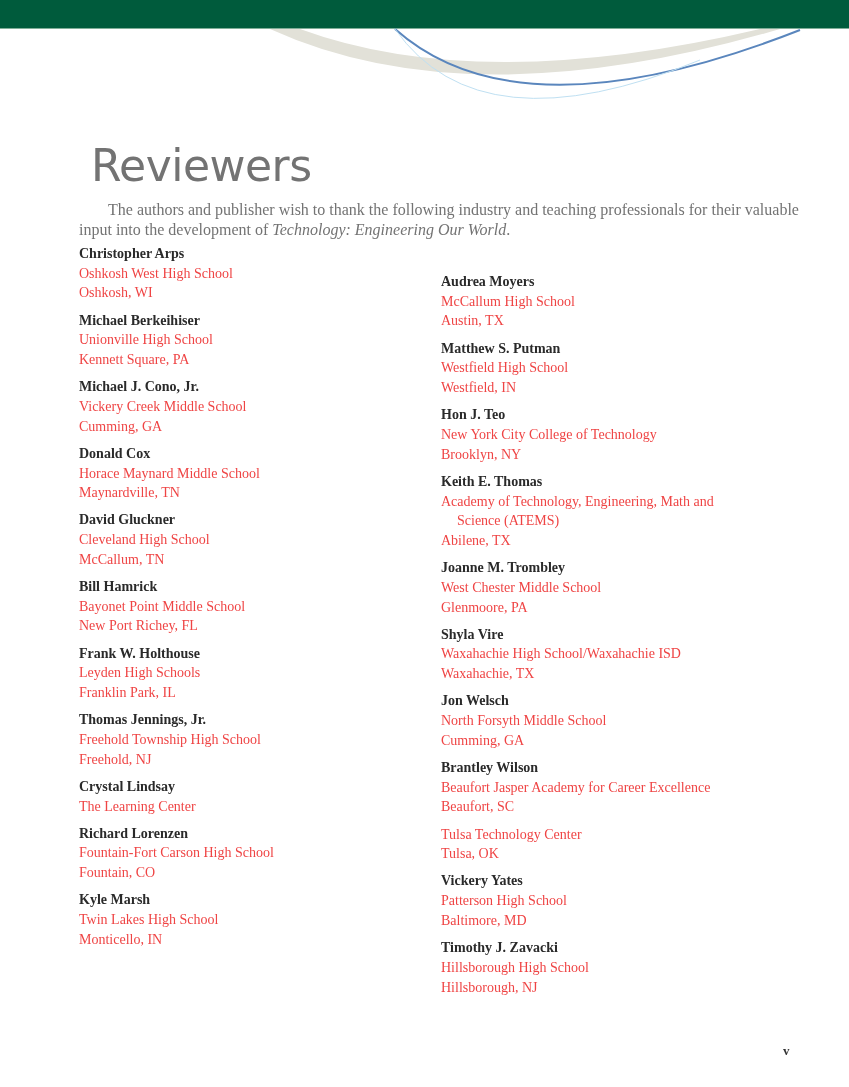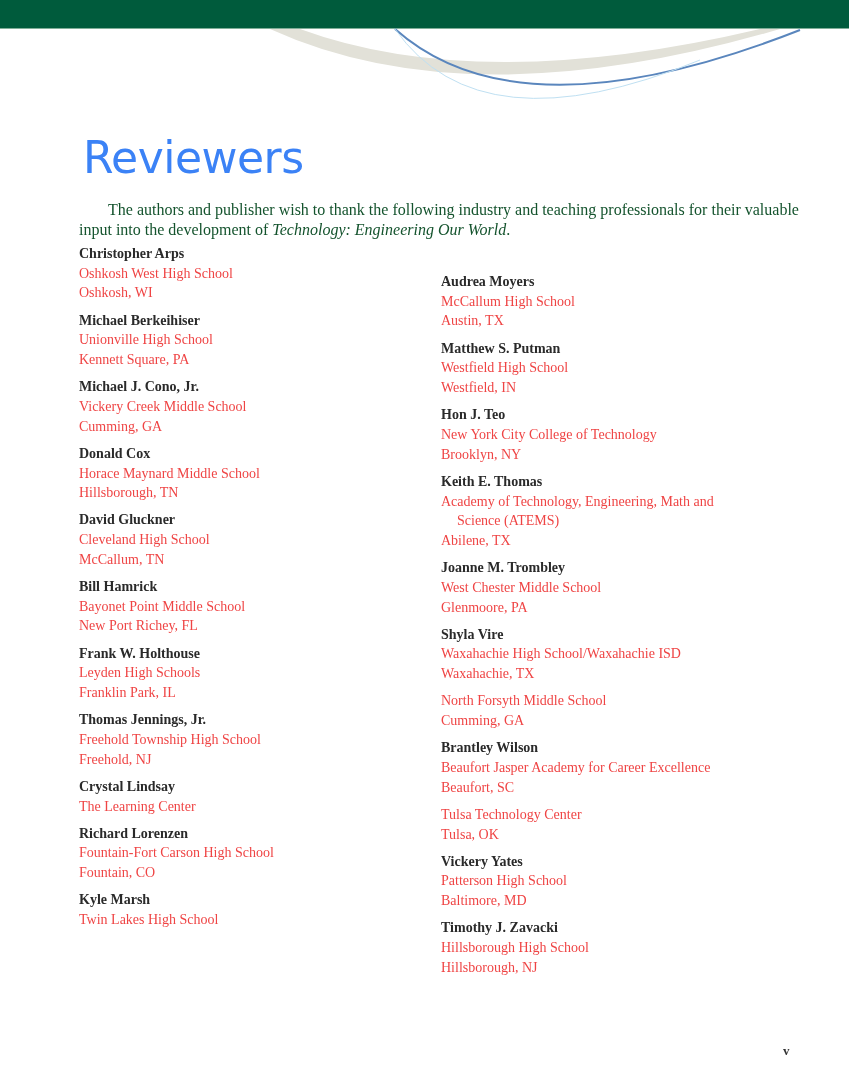--- a/index.html
+++ b/index.html
@@ -6,29 +6,29 @@
   body {
     width: 849px; height: 1087px; position: relative; overflow: hidden;
     background: #ffffff;
     font-family: "DejaVu Serif", "Liberation Serif", serif;
     color: #2a2a2a;
   }
   .topband { position: absolute; left: 0; top: 0; width: 849px; height: 28px; background: #005b3c; }
   .topband-line { position: absolute; left: 0; top: 28px; width: 849px; height: 1px; background: #7fae98; }
   .swoosh { position: absolute; left: 0; top: 0; width: 849px; height: 130px; }
   .title {
-    position: absolute; left: 79px; top: 128px; margin: 4px;
+    position: absolute; left: 79px; top: 128px; margin: 12px;
     font-family: "DejaVu Sans", "Liberation Sans", sans-serif;
     font-weight: normal; font-size: 44px; letter-spacing: -0.5px;
-    color: #3b82f6;
+    color: #737373;
   }
   .intro {
     position: absolute; left: 79px; top: 200px; width: 720px;
     font-family: "Liberation Serif", "DejaVu Serif", serif;
-    font-size: 16px; line-height: 20px; margin: 0; color: #14532d;
+    font-size: 16px; line-height: 20px; margin: 0; color: #737373;
     text-indent: 29px;
   }
   .intro em { font-style: italic; }
   .col { position: absolute; top: 244px; width: 380px; }
   .col.left { left: 79px; }
   .col.right { left: 441px; margin-top: 28px; }
   .entry {
     font-family: "Liberation Serif", "DejaVu Serif", serif;
     font-size: 14px; line-height: 19.7px; margin-bottom: 7.5px;
   }
@@ -69,21 +69,21 @@
       <div class="line">Kennett Square, PA</div>
     </div>
     <div class="entry">
       <div class="name">Michael J. Cono, Jr.</div>
       <div class="line">Vickery Creek Middle School</div>
       <div class="line">Cumming, GA</div>
     </div>
     <div class="entry">
       <div class="name">Donald Cox</div>
       <div class="line">Horace Maynard Middle School</div>
-      <div class="line">Hillsborough, TN</div>
+      <div class="line">Maynardville, TN</div>
     </div>
     <div class="entry">
       <div class="name">David Gluckner</div>
       <div class="line">Cleveland High School</div>
       <div class="line">McCallum, TN</div>
     </div>
     <div class="entry">
       <div class="name">Bill Hamrick</div>
       <div class="line">Bayonet Point Middle School</div>
       <div class="line">New Port Richey, FL</div>
@@ -103,20 +103,21 @@
       <div class="line">The Learning Center</div>
     </div>
     <div class="entry">
       <div class="name">Richard Lorenzen</div>
       <div class="line">Fountain-Fort Carson High School</div>
       <div class="line">Fountain, CO</div>
     </div>
     <div class="entry">
       <div class="name">Kyle Marsh</div>
       <div class="line">Twin Lakes High School</div>
+      <div class="line">Monticello, IN</div>
     </div>
   </div>
 <div class="col right" id="colRight">
     <div class="entry">
       <div class="name">Audrea Moyers</div>
       <div class="line">McCallum High School</div>
       <div class="line">Austin, TX</div>
     </div>
     <div class="entry">
       <div class="name">Matthew S. Putman</div>
@@ -138,20 +139,21 @@
       <div class="name">Joanne M. Trombley</div>
       <div class="line">West Chester Middle School</div>
       <div class="line">Glenmoore, PA</div>
     </div>
     <div class="entry">
       <div class="name">Shyla Vire</div>
       <div class="line">Waxahachie High School/Waxahachie ISD</div>
       <div class="line">Waxahachie, TX</div>
     </div>
     <div class="entry">
+      <div class="name">Jon Welsch</div>
       <div class="line">North Forsyth Middle School</div>
       <div class="line">Cumming, GA</div>
     </div>
     <div class="entry">
       <div class="name">Brantley Wilson</div>
       <div class="line">Beaufort Jasper Academy for Career Excellence</div>
       <div class="line">Beaufort, SC</div>
     </div>
     <div class="entry">
       <div class="line">Tulsa Technology Center</div>

